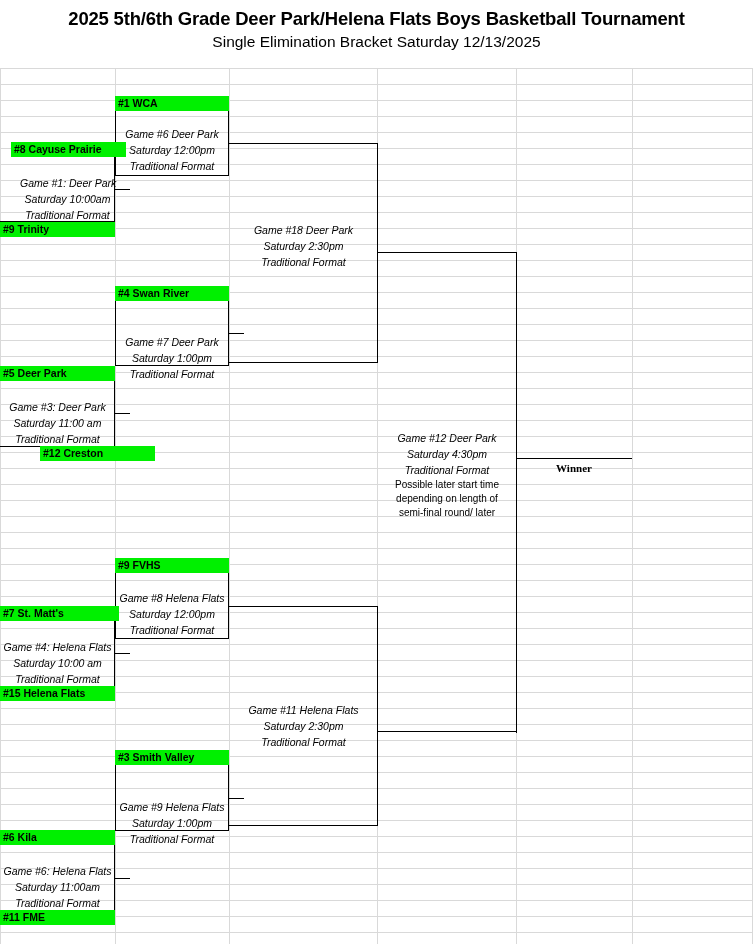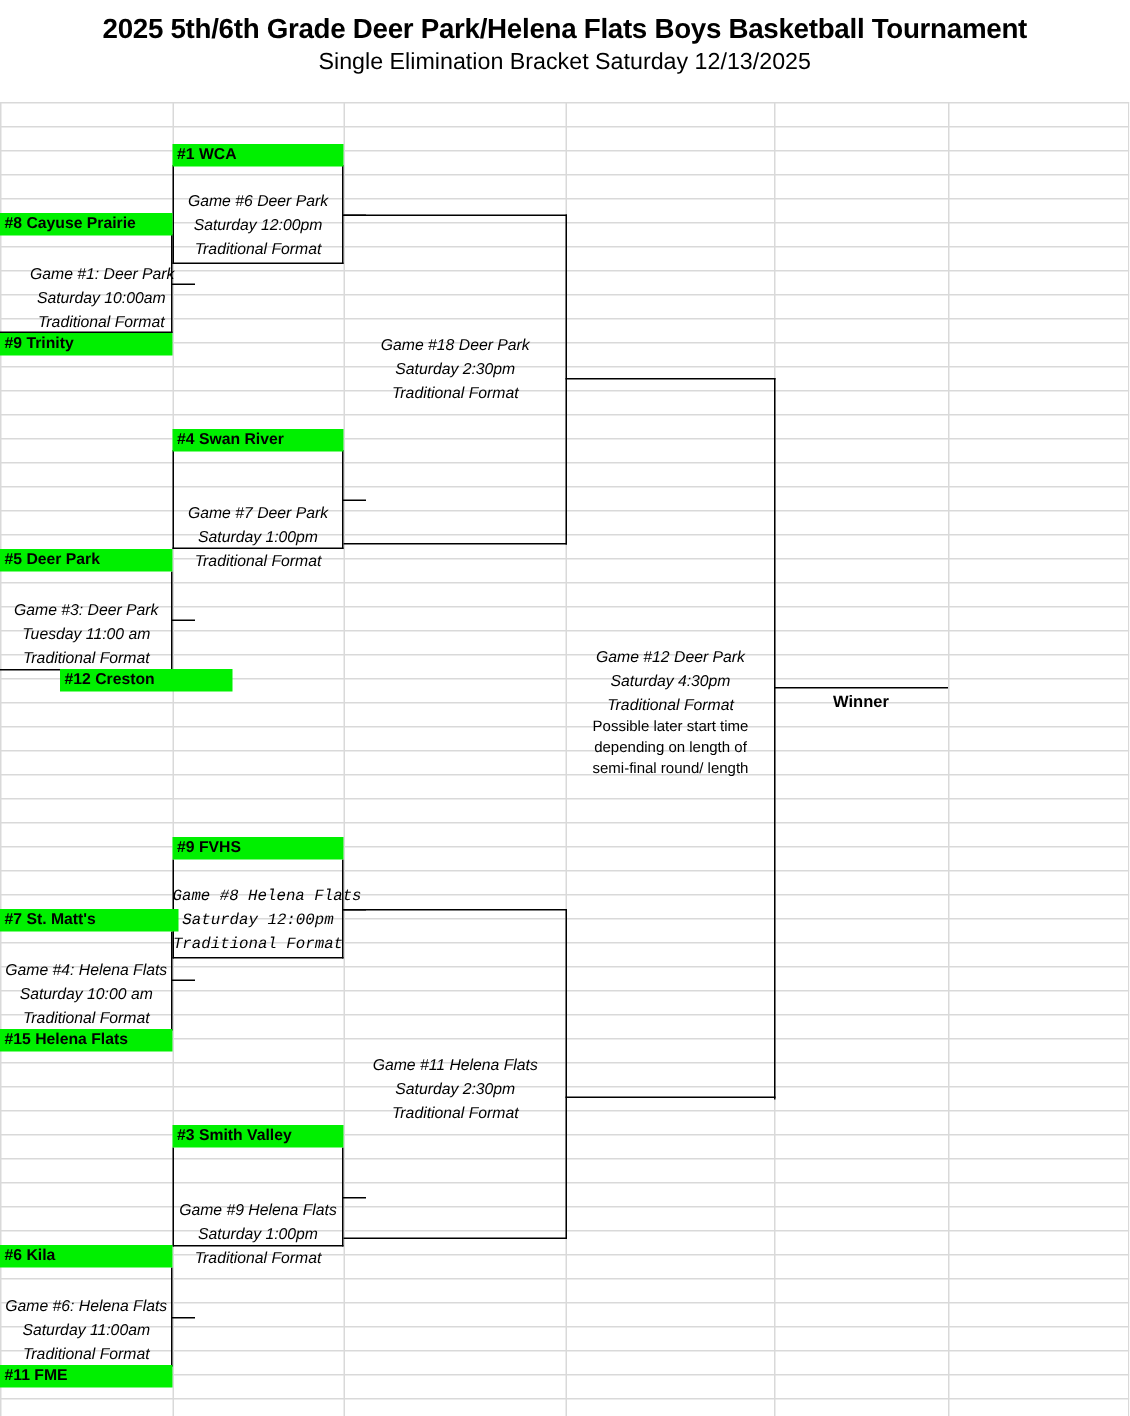--- a/index.html
+++ b/index.html
@@ -256,21 +256,21 @@
     <div class="seg-v" style="left:377px; top:606px; height:220px;"></div>
 
     <div class="seg-h" style="left:377px; top:252px; width:140px;"></div>
     <div class="seg-h" style="left:377px; top:731px; width:140px;"></div>
     <div class="seg-v" style="left:516px; top:252px; height:481px;"></div>
 
     <div class="seg-h" style="left:516px; top:458px; width:116px;"></div>
   </div>
 
   <div class="team" style="left:115px; top:96px;  width:114px;">#1 WCA</div>
-  <div class="team" style="left:0px;   top:142px; width:115px;">#8 Cayuse Prairie</div>
+  <div class="team" style="left:11px;   top:142px; width:115px;">#8 Cayuse Prairie</div>
   <div class="team" style="left:0px;   top:222px; width:115px;">#9 Trinity</div>
 
   <div class="team" style="left:115px; top:286px; width:114px;">#4 Swan River</div>
   <div class="team" style="left:0px;   top:366px; width:115px;">#5 Deer Park</div>
   <div class="team" style="left:0px;   top:446px; width:115px;margin-left:40px;">#12 Creston</div>
 
   <div class="team" style="left:115px; top:558px; width:114px;">#9 FVHS</div>
   <div class="team" style="left:0px;   top:606px; width:119px;">#7  St. Matt's</div>
   <div class="team" style="left:0px;   top:686px; width:115px;">#15 Helena Flats</div>
 
@@ -279,21 +279,21 @@
   <div class="team" style="left:0px;   top:910px; width:115px;">#11 FME</div>
 
   <div class="game" style="left:0px; top:175px; width:115px;padding-left:20px;">
     <div class="gl">Game #1: Deer Park</div>
     <div class="gl">Saturday 10:00am</div>
     <div class="gl">Traditional Format</div>
   </div>
 
   <div class="game" style="left:0px; top:399px; width:115px;">
     <div class="gl">Game #3: Deer Park</div>
-    <div class="gl">Tuesday 11:00 am</div>
+    <div class="gl">Saturday 11:00 am</div>
     <div class="gl">Traditional Format</div>
   </div>
 
   <div class="game" style="left:0px; top:639px; width:115px;">
     <div class="gl">Game #4: Helena Flats</div>
     <div class="gl">Saturday 10:00 am</div>
     <div class="gl">Traditional Format</div>
   </div>
 
   <div class="game" style="left:0px; top:863px; width:115px;">
@@ -307,21 +307,21 @@
     <div class="gl">Saturday 12:00pm</div>
     <div class="gl">Traditional Format</div>
   </div>
 
   <div class="game" style="left:115px; top:334px; width:114px;">
     <div class="gl">Game #7 Deer Park</div>
     <div class="gl">Saturday 1:00pm</div>
     <div class="gl">Traditional Format</div>
   </div>
 
-  <div class="game" style="left:115px; top:590px; width:114px;font-family:Liberation Mono, monospace;">
+  <div class="game" style="left:115px; top:590px; width:114px;">
     <div class="gl">Game #8 Helena Flats</div>
     <div class="gl">Saturday 12:00pm</div>
     <div class="gl">Traditional Format</div>
   </div>
 
   <div class="game" style="left:115px; top:799px; width:114px;">
     <div class="gl">Game #9 Helena Flats</div>
     <div class="gl">Saturday 1:00pm</div>
     <div class="gl">Traditional Format</div>
   </div>
@@ -337,18 +337,18 @@
     <div class="gl">Saturday 2:30pm</div>
     <div class="gl">Traditional Format</div>
   </div>
 
   <div class="game" style="left:377px; top:430px; width:140px;">
     <div class="gl">Game #12 Deer Park</div>
     <div class="gl">Saturday 4:30pm</div>
     <div class="gl">Traditional Format</div>
     <div class="gl note">Possible later start time</div>
     <div class="gl note">depending on length of</div>
-    <div class="gl note">semi-final round/ length</div>
-  </div>
-
-  <div id="winner-label" style="left:516px; top:461px; width:116px;">Winner</div>
+    <div class="gl note">semi-final round/ later</div>
+  </div>
+
+  <div id="winner-label" style="left:516px; top:461px; width:116px;font-family:Liberation Serif, serif;">Winner</div>
 
 </div>
 
 </body></html>

